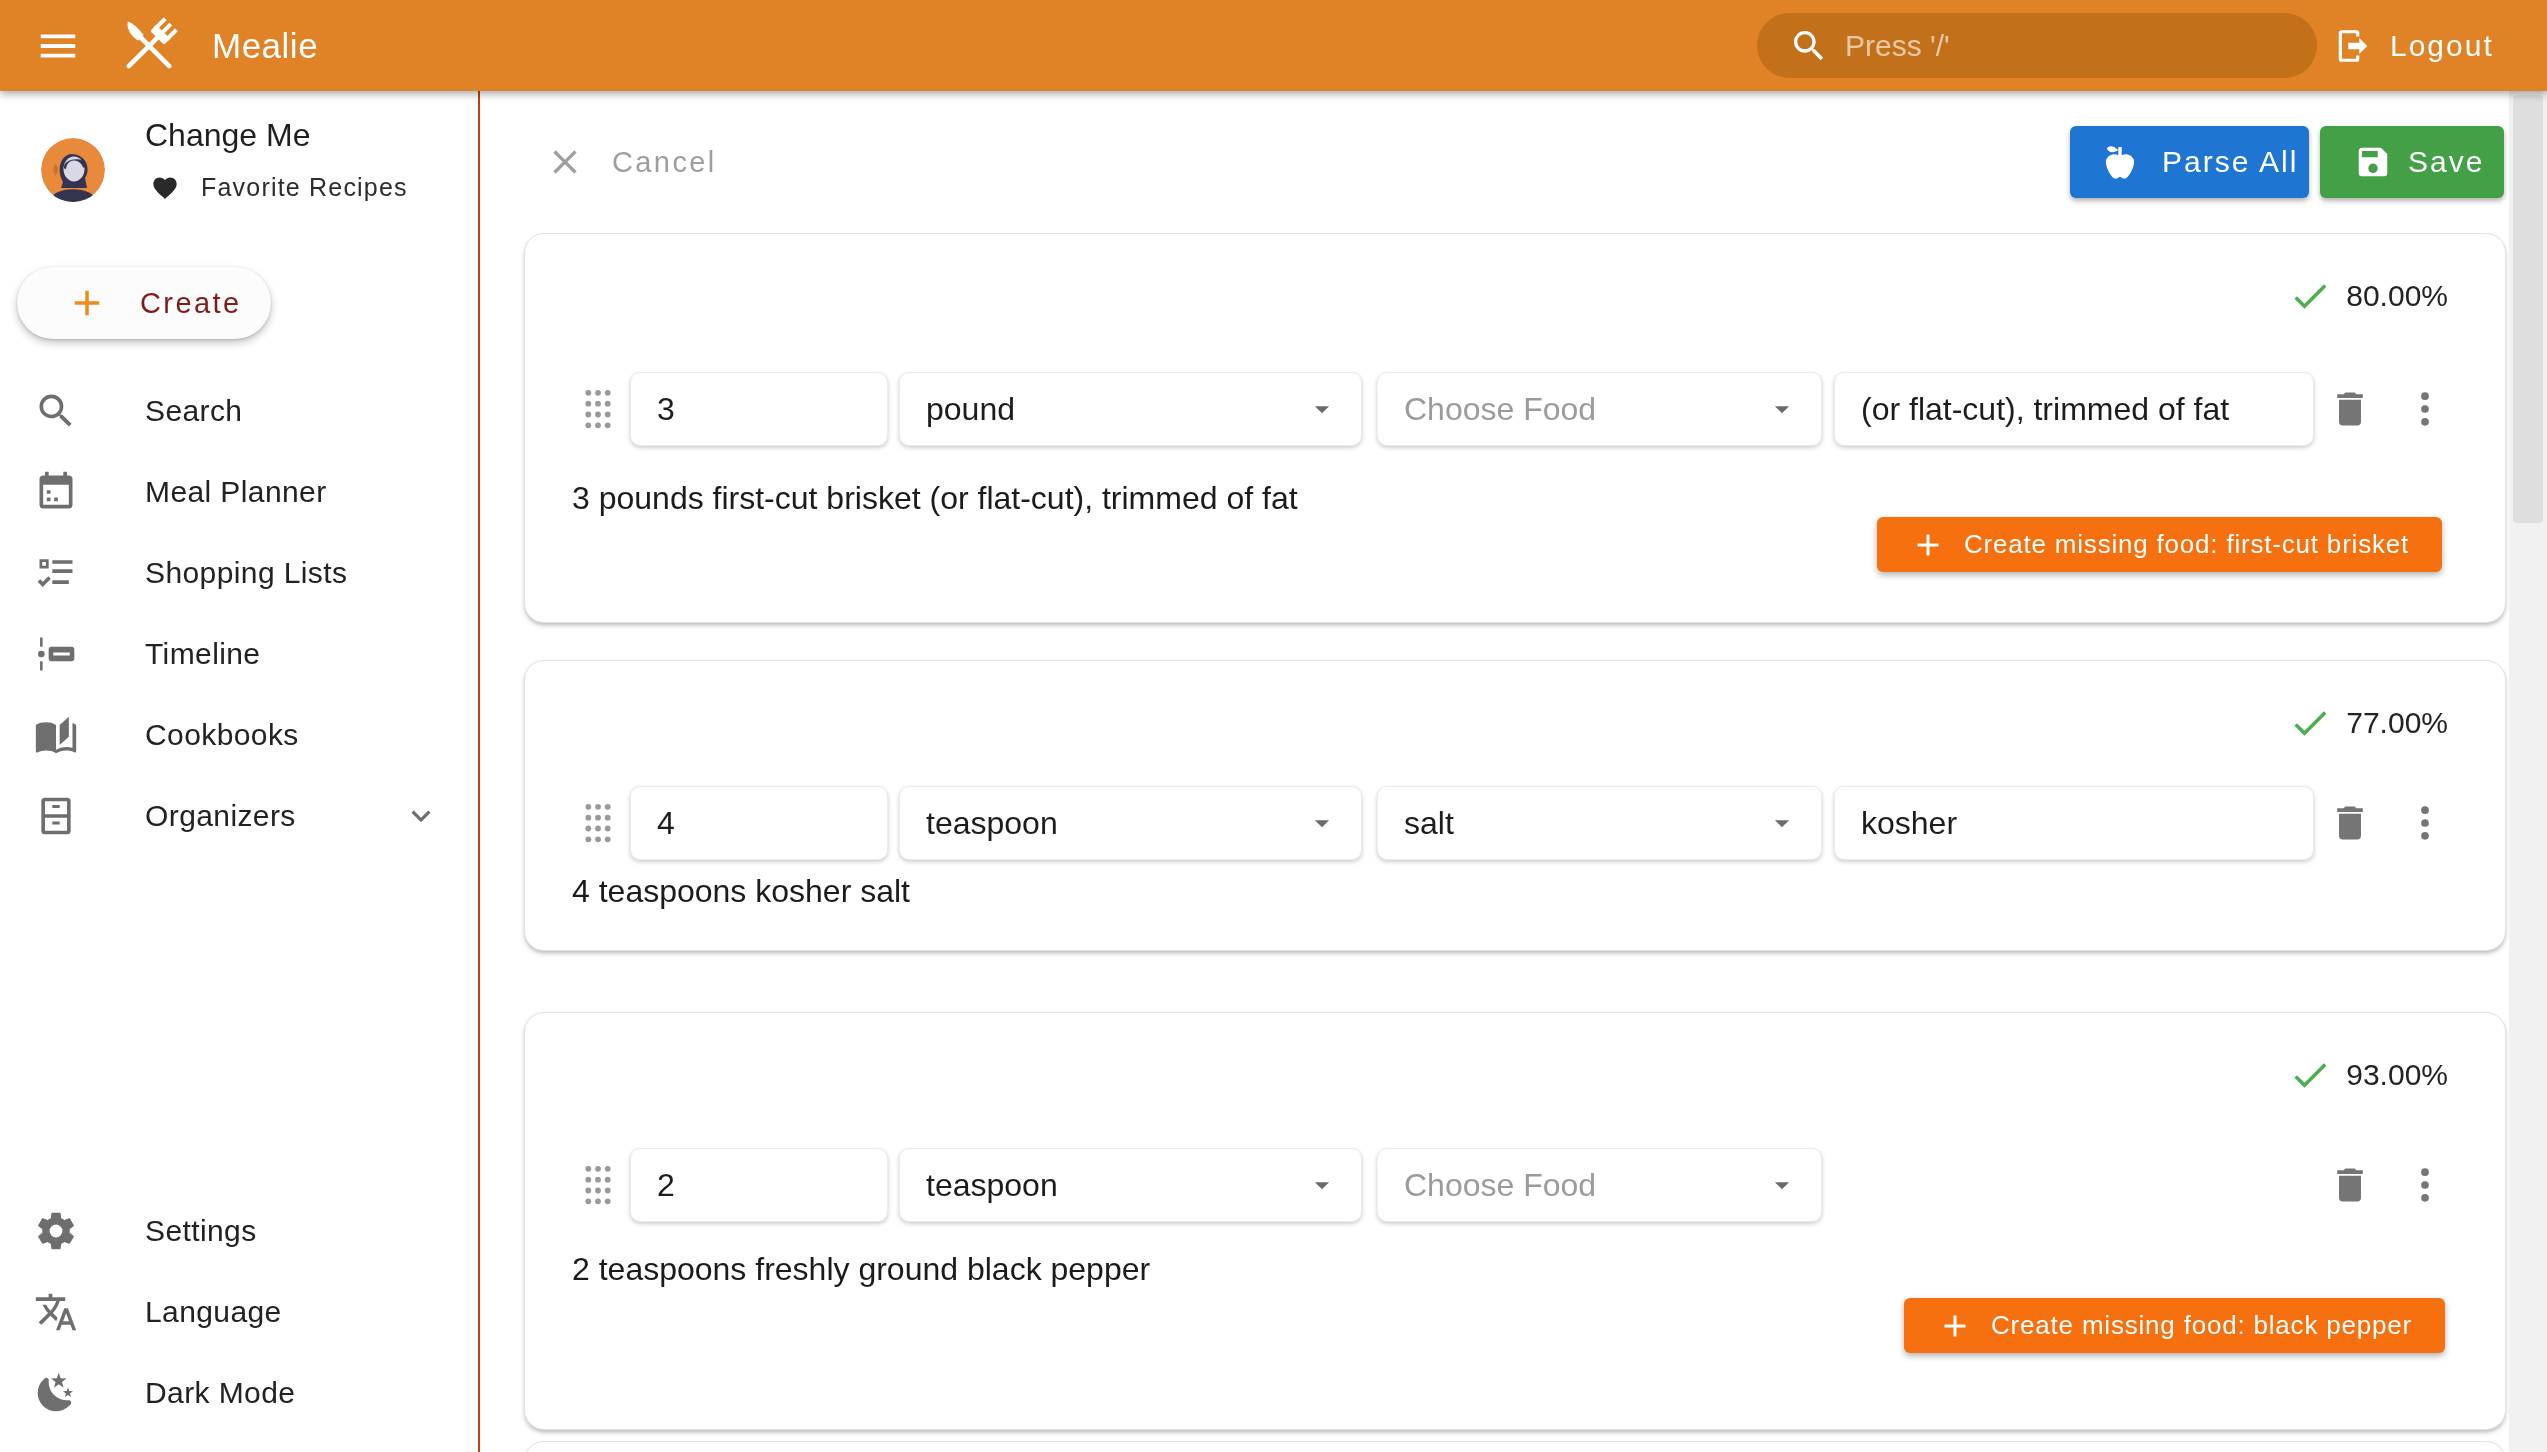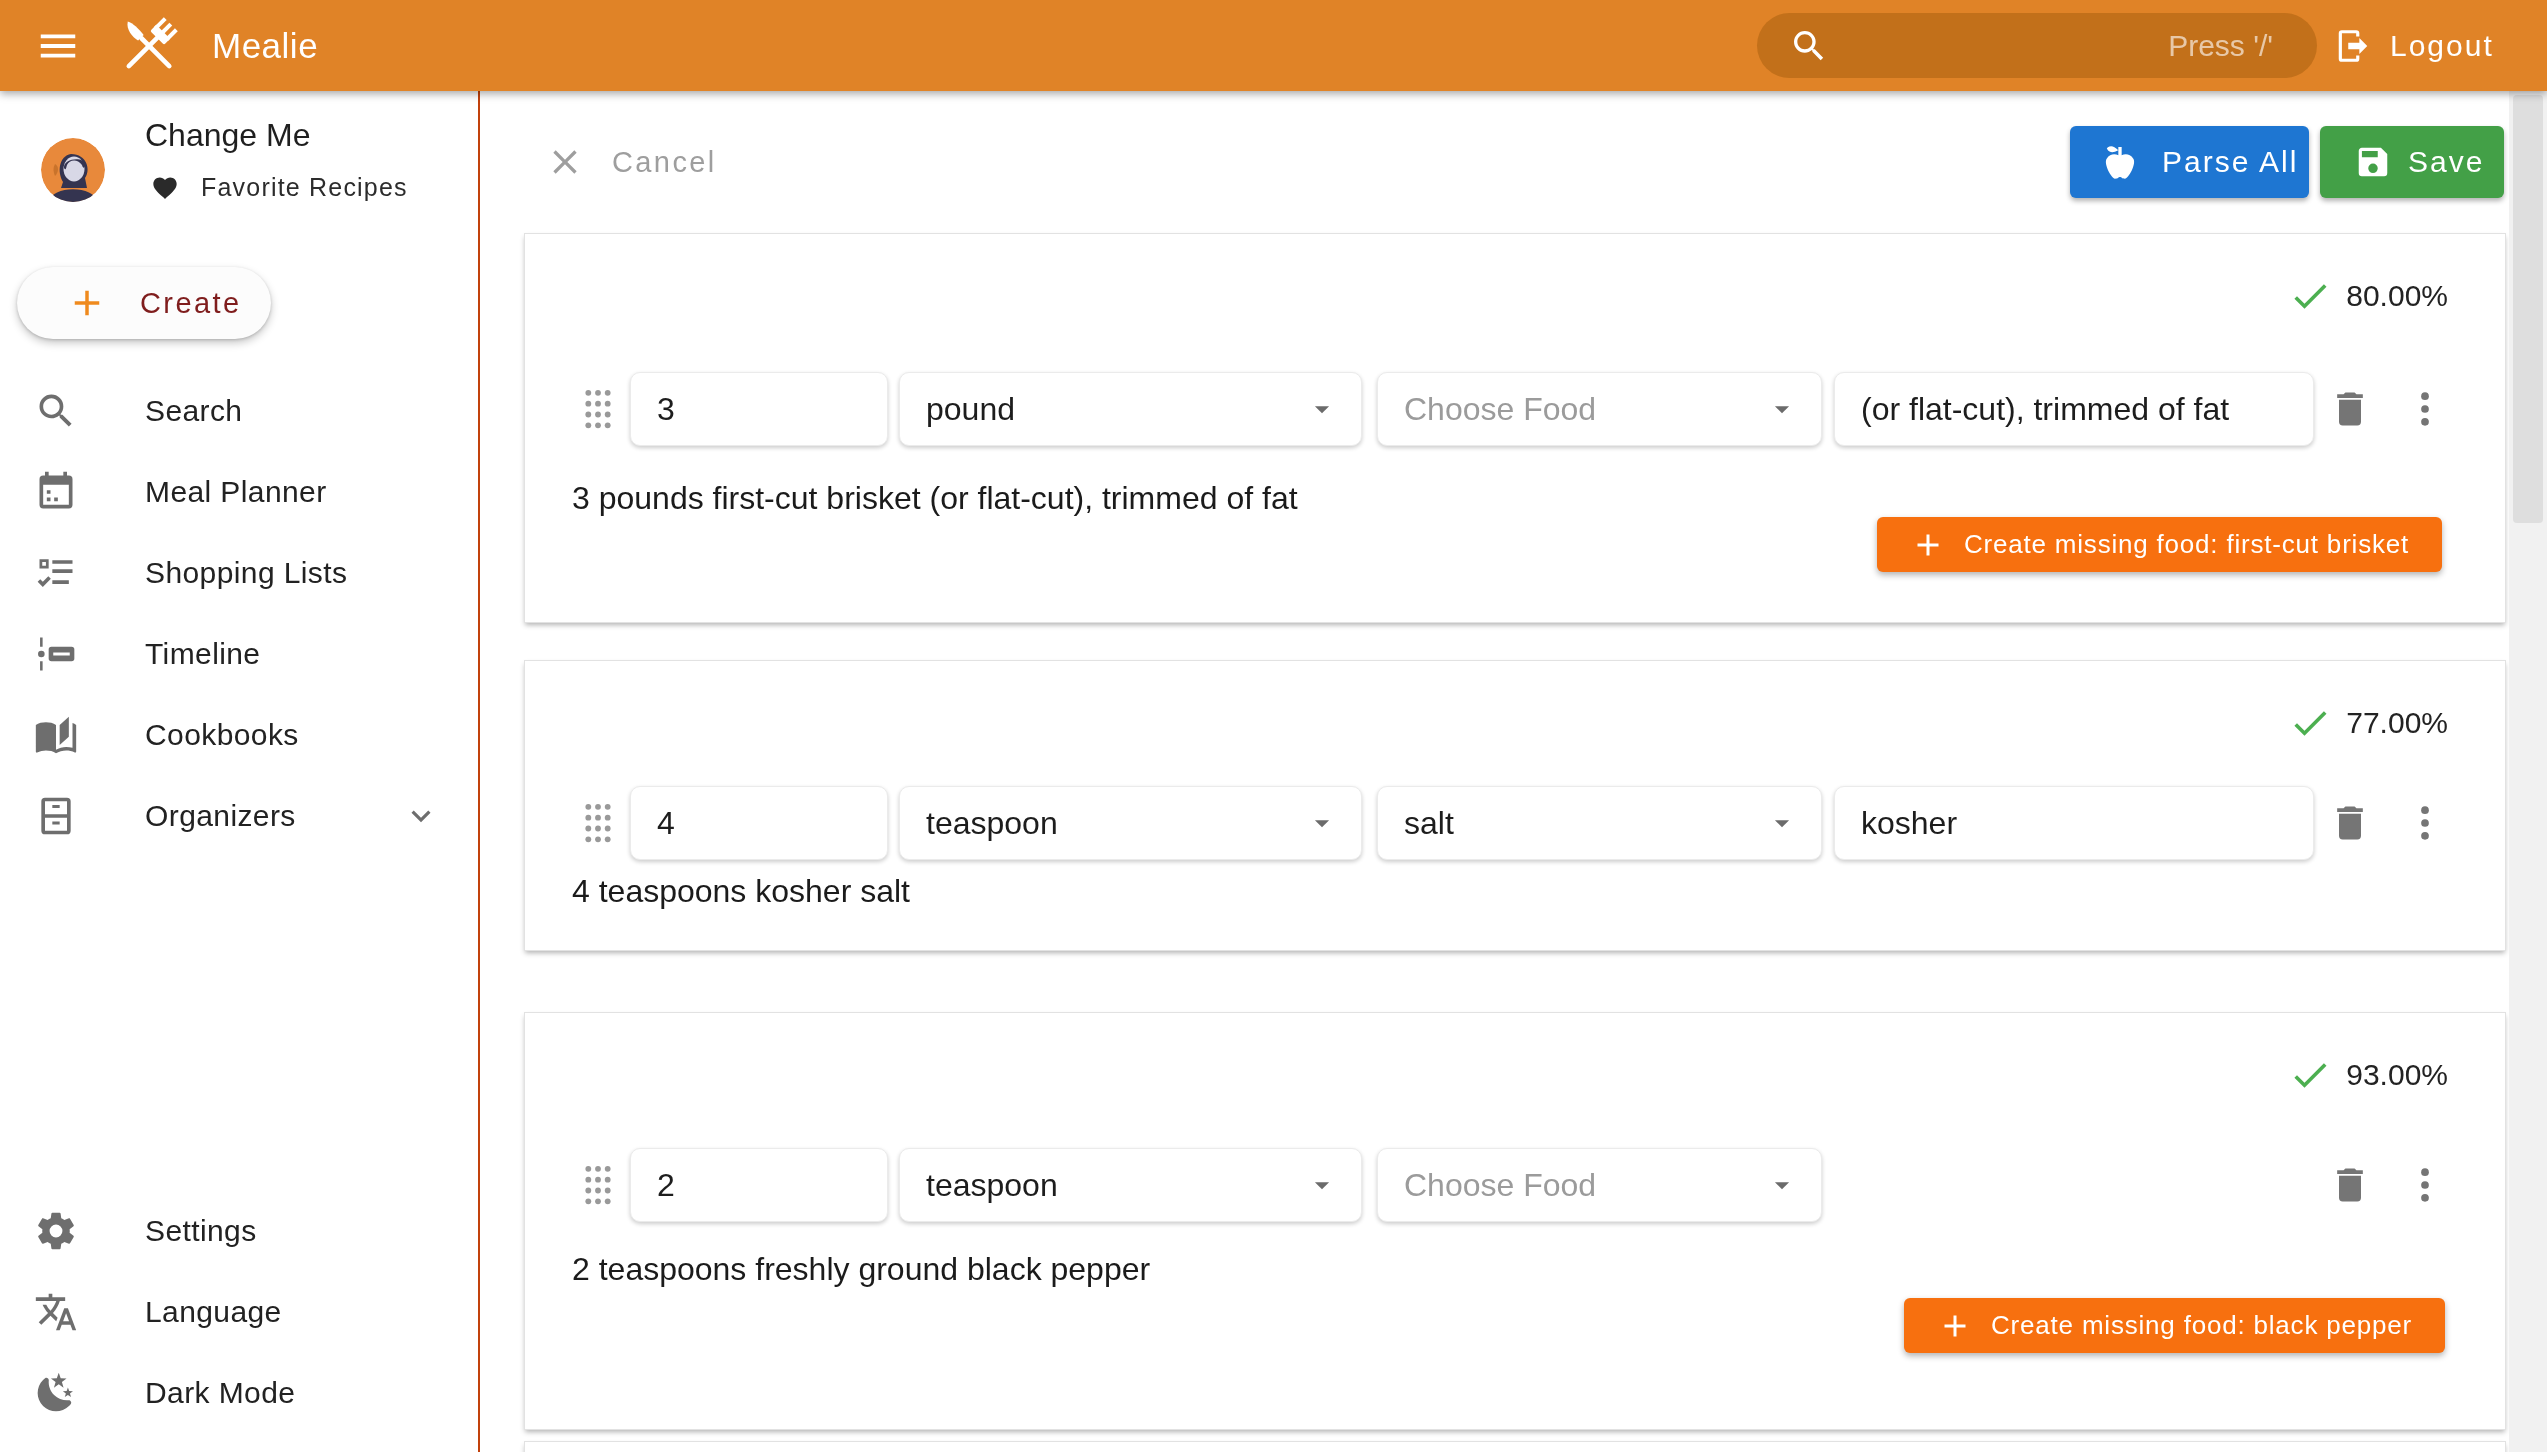--- a/index.html
+++ b/index.html
@@ -11,21 +11,21 @@
   .appbar{position:absolute;left:0;top:0;width:2547px;height:91px;background:#E08327;
     box-shadow:0 3px 8px rgba(0,0,0,.34);z-index:20;display:flex;align-items:center;}
   .menu-btn{margin-left:30px;width:56px;height:56px;display:flex;align-items:center;justify-content:center;
     background:none;border:none;color:#fff;cursor:pointer;}
   .logo{margin-left:26px;color:#fff;}
   .app-title{margin-left:26px;color:#fff;font-size:35px;font-weight:500;letter-spacing:0.5px;}
   .search-pill{position:absolute;left:1757px;top:13px;width:560px;height:65px;border-radius:33px;
     background:#C2701A;display:flex;align-items:center;}
   .search-pill .sicon{margin-left:32px;color:#fff;}
   .search-input{margin-left:14px;border:none;background:transparent;outline:none;color:#0f172a;
-    font-size:30px;width:428px;font-family:inherit;text-align:right;}
+    font-size:30px;width:428px;font-family:inherit;}
   .search-input::placeholder{color:rgba(255,255,255,.62);}
   .logout-btn{position:absolute;left:2328px;top:0;height:91px;display:flex;align-items:center;
     background:none;border:none;color:#fff;cursor:pointer;text-align:center;}
   .logout-btn .txt{margin-left:18px;font-size:30px;font-weight:500;letter-spacing:2px;color:#fff;}
 
   
   .sidebar{position:absolute;left:0;top:91px;width:478px;bottom:0;background:#fff;
     border-right:2px solid #c2410c;z-index:5;}
   .avatar{position:absolute;left:41px;top:47px;width:64px;height:64px;border-radius:50%;overflow:hidden;cursor:pointer;}
   .user-name{position:absolute;left:145px;top:26px;font-size:32px;color:#1f1f1f;}
@@ -54,21 +54,21 @@
   .btn .txt{font-size:30px;font-weight:500;letter-spacing:2px;color:#fff;}
   .parse-btn{left:2070px;width:239px;background:#1E76D2;}
   .parse-btn svg{margin-left:24px;}
   .parse-btn .txt{margin-left:22px;}
   .save-btn{left:2320px;width:184px;background:#43A047;}
   .save-btn svg{margin-left:28px;}
   .save-btn .txt{margin-left:16px;}
 
   
   .card{position:absolute;left:524px;width:1982px;background:#fff;border:1px solid #E2E2E2;
-    border-radius:0;box-shadow:0 3px 5px -1px rgba(0,0,0,.3);box-sizing:border-box;padding-left:27px;}
+    border-radius:20px;box-shadow:0 3px 5px -1px rgba(0,0,0,.3);box-sizing:border-box;padding-left:27px;}
   #card1{top:233px;height:390px;}
   #card2{top:660px;height:291px;}
   #card3{top:1012px;height:418px;}
   #card4{top:1441px;height:40px;}
   .conf{position:absolute;right:57px;top:40px;display:flex;align-items:center;}
   .conf .chk{color:#4CAF50;}
   .conf .pct{margin-left:14px;font-size:30px;color:#232323;}
   .row{position:absolute;left:0;right:0;height:74px;}
   #card1 .row{top:138px;} #card2 .row{top:125px;} #card3 .row{top:135px;}
   .drag{position:absolute;left:58px;top:16px;color:#999;cursor:grab;}

